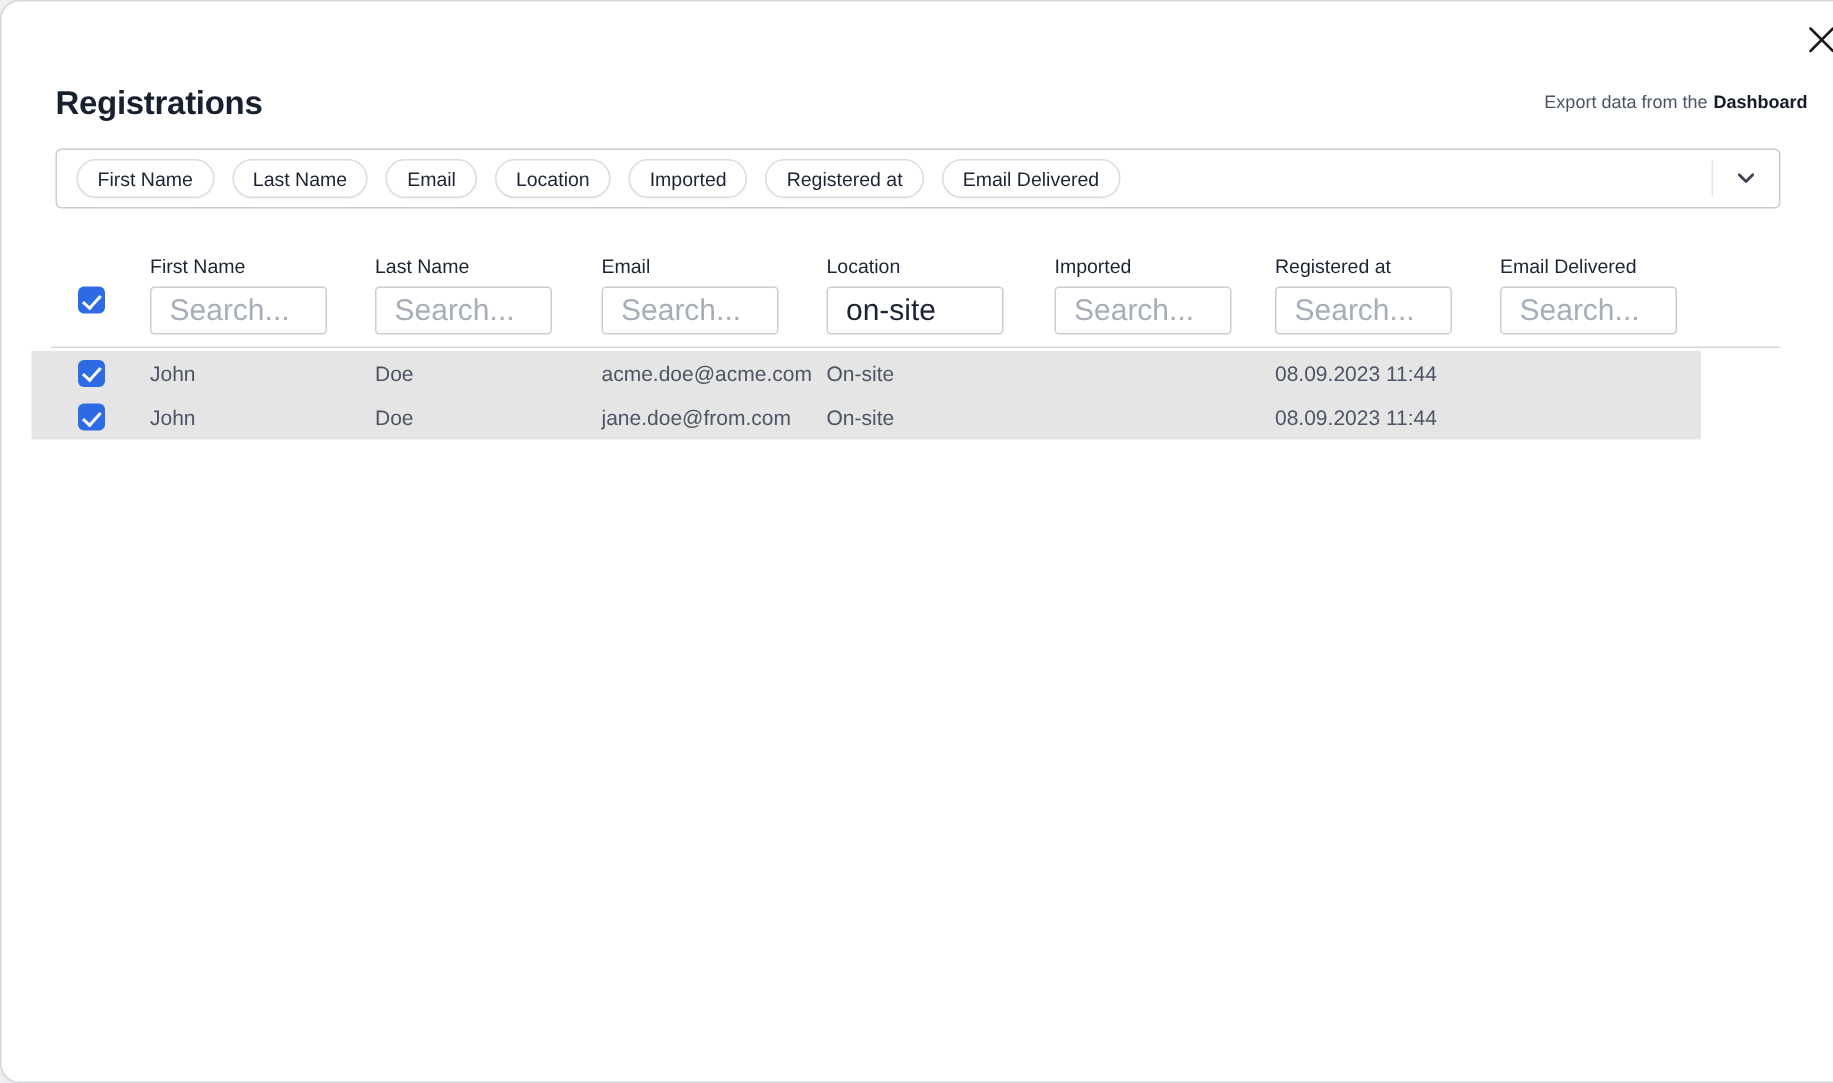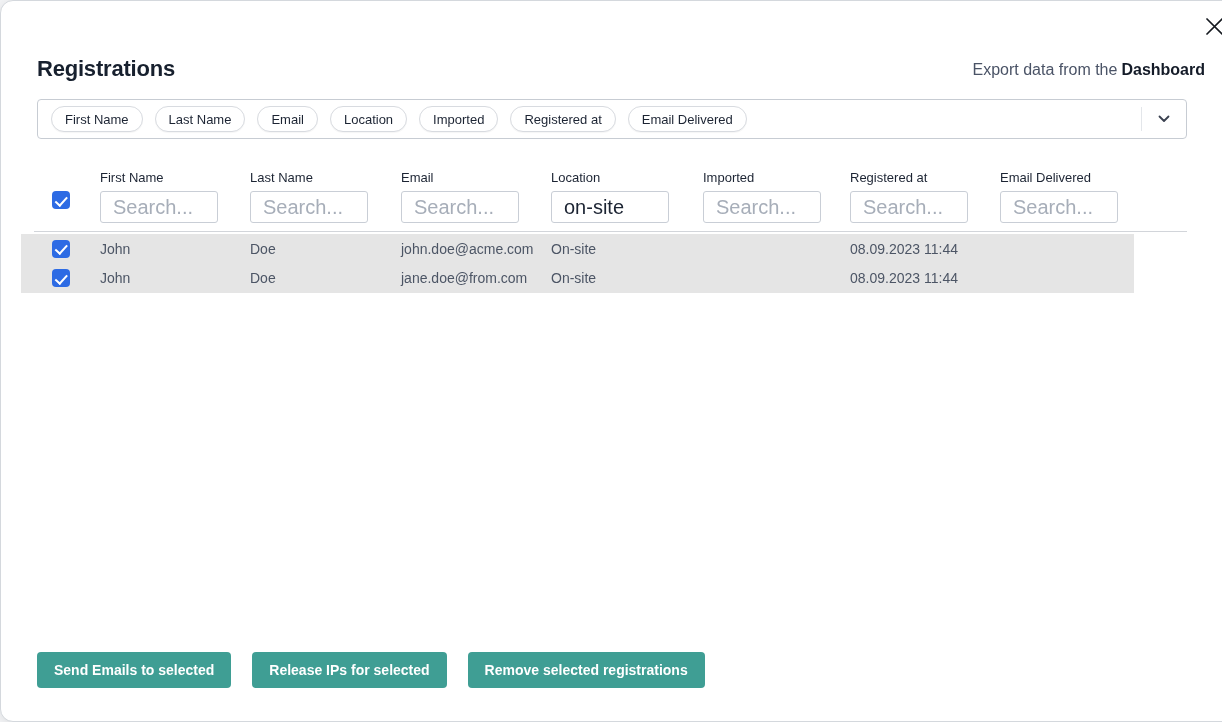--- a/index.html
+++ b/index.html
@@ -6,21 +6,21 @@
   .modal{
     position:relative;width:1220px;height:720px;margin:0 auto;background:#ffffff;
     border:1px solid #d4d8dd;border-radius:13px;overflow:hidden;
     box-shadow:0 2px 10px rgba(0,0,0,.08);
     padding-left:20px;
   }
   .close-btn{position:absolute;top:14px;right:16px;width:22px;height:22px;
     display:flex;align-items:center;justify-content:center;cursor:pointer;background:none;border:none;padding:0;}
   .page-title{position:absolute;top:55px;left:36px;margin:0;font-size:22px;font-weight:700;
     color:#17202e;letter-spacing:-.2px;}
-  .export-hint{position:absolute;top:60px;right:36px;font-size:16px;color:#4a5366;white-space:nowrap;}
+  .export-hint{position:absolute;top:60px;right:36px;font-size:12px;color:#4a5366;white-space:nowrap;}
   .export-hint .link{color:#141b28;font-weight:600;margin-left:4px;cursor:pointer;}
 
   .filterbar{position:absolute;top:98px;left:36px;width:1150px;height:40px;box-sizing:border-box;
     border:1px solid #c7ccd3;border-radius:4px;background:#fff;display:flex;align-items:center;
     padding-left:13px;gap:12px;}
   .pill{display:inline-flex;align-items:center;height:24px;padding:0 13px;border:1px solid #d8dbe0;
     border-radius:13px;background:#fff;font-size:13px;color:#1c2433;white-space:nowrap;cursor:pointer;
     box-shadow:0 1px 1px rgba(0,0,0,.04);}
   .filter-expand{position:absolute;right:0;top:0;bottom:0;width:45px;display:flex;align-items:center;
     justify-content:center;cursor:pointer;}
@@ -107,34 +107,28 @@
     </div>
 
   <div class="header-line"></div>
 
   <div class="rows">
 
   <div class="row">
         <span class="checkbox"></span>
         <span class="cell" style="left: 79px;">John</span>
         <span class="cell" style="left: 229px;">Doe</span>
-        <span class="cell" style="left: 380px;">john.doe@acme.com</span>
+        <span class="cell" style="left: 380px;">acme.doe@acme.com</span>
         <span class="cell" style="left: 530px;">On-site</span>
         <span class="cell" style="left: 829px;">08.09.2023 11:44</span>
       </div>
       <div class="row">
         <span class="checkbox"></span>
         <span class="cell" style="left: 79px;">John</span>
         <span class="cell" style="left: 229px;">Doe</span>
         <span class="cell" style="left: 380px;">jane.doe@from.com</span>
         <span class="cell" style="left: 530px;">On-site</span>
         <span class="cell" style="left: 829px;">08.09.2023 11:44</span>
       </div>
     </div>
 
-  <div class="actions">
-
-  <button class="action-btn">Send Emails to selected</button>
-      <button class="action-btn">Release IPs for selected</button>
-      <button class="action-btn">Remove selected registrations</button>
-    </div>
 
 </div>
 
 </body></html>

